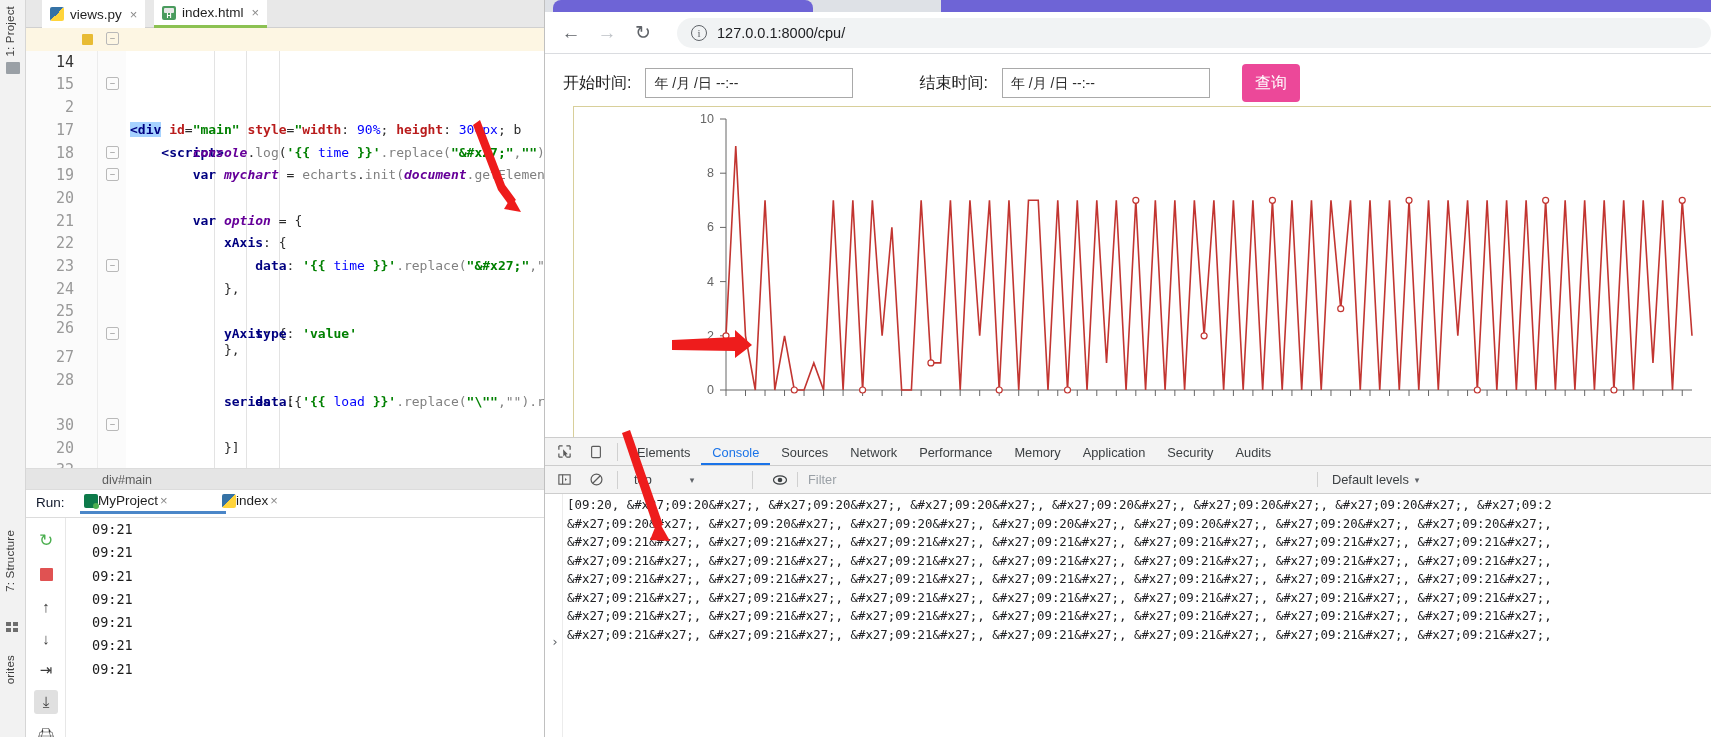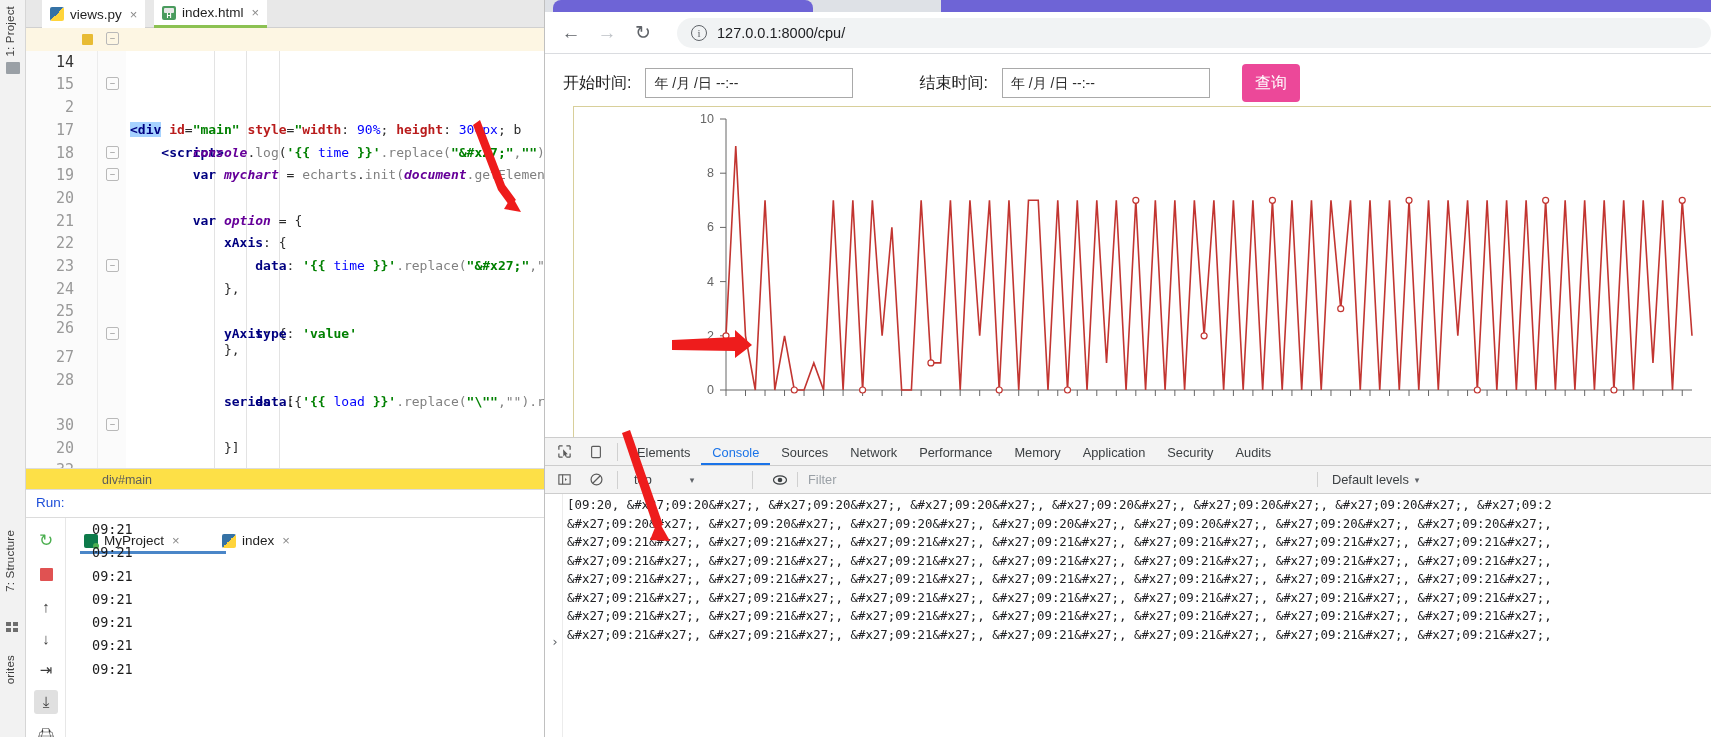--- a/index.html
+++ b/index.html
@@ -126,39 +126,39 @@
   .num  { color: #0000ff; }
   .id   { color: #660099; font-style: italic; font-weight:bold; }
   .plain{ color: #2b2b2b; }
   .gray { color: #808080; }
   .sel  { background: #a6d2ff; }
   .vline {
     position: absolute; width: 1px; background: #e3e3e3; top: 0; bottom: 0;
   }
   .breadcrumb {
     position: absolute; left: 26px; top: 468px; width: 519px; height: 22px;
-    background: #fde047; border-top: 1px solid #dcdcdc; border-bottom:1px solid #dcdcdc;
+    background: #e5e5e5; border-top: 1px solid #dcdcdc; border-bottom:1px solid #dcdcdc;
     font-size: 12.5px; color: #5c5c5c; padding-left: 76px; line-height: 22px;
   }
 
   
   .runpanel {
     position: absolute; left: 26px; top: 490px; width: 519px; height: 247px;
     background: #ffffff;
   }
   .run-tabs {
     position: absolute; left:0; top:0; width: 100%; height: 28px;
     border-bottom: 1px solid #dcdcdc; background:#ffffff;
   }
   .run-label {
-    position:absolute; left: 10px; top: 5px; font-size: 13.5px; color: #1d4ed8;
+    position:absolute; left: 10px; top: 5px; font-size: 13.5px; color: #0f172a;
   }
   .run-tab {
-    position:absolute; top:3px; display:flex; align-items:flex-end; gap:6px;
-    font-size:13.5px; color:#1f1f1f;margin-top:40px;
+    position:absolute; top:3px; display:flex; align-items:flex-end; 
+    font-size:13.5px; color:#1f1f1f;
   }
   .run-tab.a { left: 58px; }
   .run-tab.b { left: 196px; }
   .run-tab.a::after{
     content:""; position:absolute; left:-4px; bottom:-6px; width:146px; height:3px;
     background:#4a86c8;
   }
   .ij-icon {
     width: 14px;height:14px;background:#0d7a4a;border-radius:2px;position:relative;
     display:inline-block;

